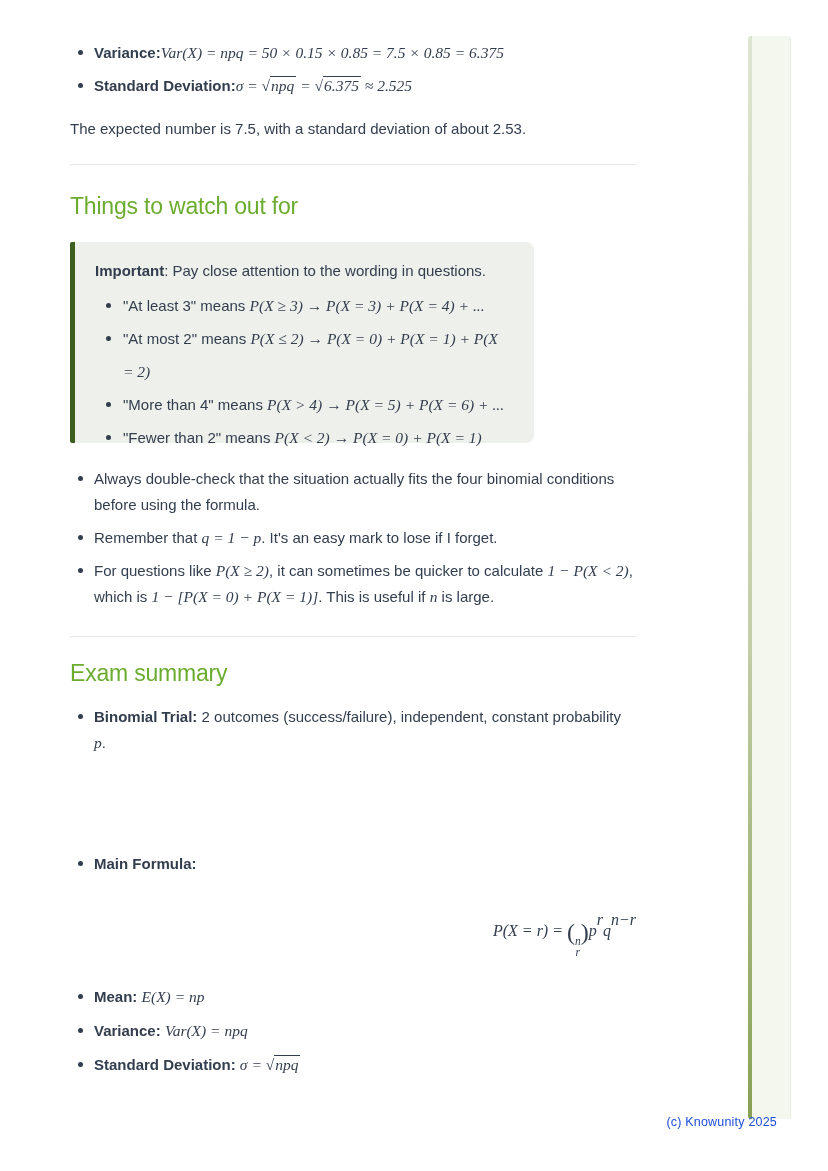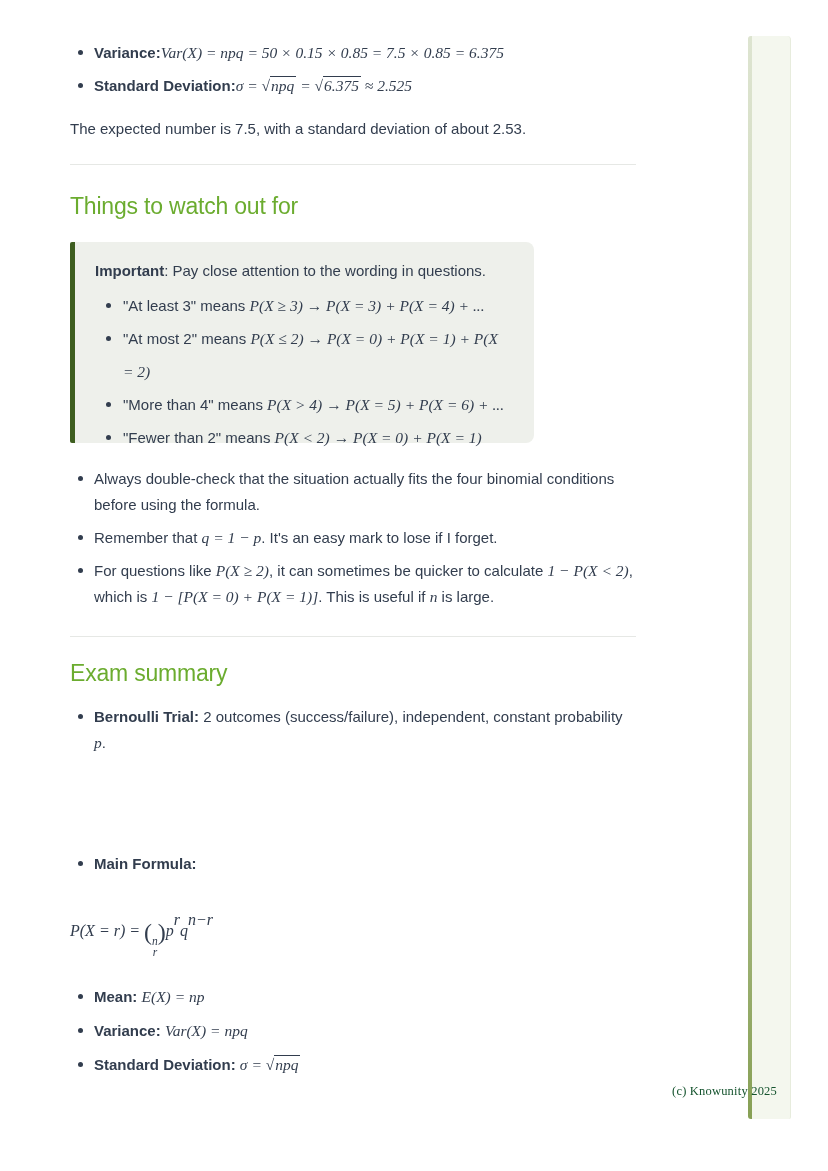--- a/index.html
+++ b/index.html
@@ -43,21 +43,21 @@
   }
   .callout .title { line-height:27px; margin-bottom:5px; }
   .cbullet { position:relative; padding-left:28px; line-height:33px; }
   .cbullet::before {
     content:""; position:absolute; left:11px; top:14px;
     width:5px; height:5px; border-radius:50%; background:#323d4e;
   }
   
   .formula {
     position:absolute; left:70px; top:905px; width:566px; height:44px;
-    text-align:left; font-size:16px; line-height:40px;
+    text-align:right; font-size:16px; line-height:40px;
   }
   .formula .m { font-size:16px; }
   .paren {
     font-family:"Liberation Serif", serif; font-size:24px;
     vertical-align:-4px; font-style:normal;
   }
   .binom {
     display:inline-flex; flex-direction:column; align-items:center;
     vertical-align:-9px; font-family:"Liberation Serif", serif;
     font-style:italic; font-size:11.5px; line-height:11px;
@@ -67,22 +67,22 @@
     position:absolute; left:748px; top:36px; width:42px; height:1083px;
     background:#f4f7ee; border-radius:4px 4px 2px 2px;
     border-right:1px solid #e7ecdd; z-index:1;
   }
   .side-edge {
     position:absolute; left:0; top:0; width:4px; height:100%;
     background:linear-gradient(#dde4d0, #c3cfa9 55%, #87a055);
     border-radius:3px 0 0 3px;
   }
   .footer {
-    position:absolute; top:1084px; right:51px; z-index:3;
-    font-size:12.5px; color:#14532d; letter-spacing:0.2px;font-family:Liberation Serif, serif;
+    position:absolute; top:1115px; right:51px; z-index:3;
+    font-size:12.5px; color:#1d4ed8; letter-spacing:0.2px;
   }
 </style>
 </head>
 <body>
 
 <div class="page">
 
   <div class="bullet" style="top:40px"><span class="b">Variance:</span><span class="m">Var(X) = npq = 50 × 0.15 × 0.85 = 7.5 × 0.85 = 6.375</span></div>
 
   <div class="bullet" style="top:73px"><span class="b">Standard Deviation:</span><span class="m">σ = </span><span class="sq"><span class="rad">npq</span></span><span class="m"> = </span><span class="sq"><span class="rad">6.375</span></span><span class="m"> ≈ 2.525</span></div>
@@ -105,21 +105,21 @@
   <div class="bullet" style="top:466px"><span class="t">Always double-check that the situation actually fits the four binomial conditions before using the formula.</span></div>
 
   <div class="bullet" style="top:525px"><span class="t">Remember that </span><span class="m">q = 1 − p</span><span class="t">. It's an easy mark to lose if I forget.</span></div>
 
   <div class="bullet" style="top:558px"><span class="t">For questions like </span><span class="m">P(X ≥ 2)</span><span class="t">, it can sometimes be quicker to calculate </span><span class="m">1 − P(X &lt; 2)</span><span class="t">, which is </span><span class="m">1 − [P(X = 0) + P(X = 1)]</span><span class="t">. This is useful if </span><span class="m">n</span><span class="t"> is large.</span></div>
 
   <div class="hr" style="top:636px"></div>
 
   <div class="h" style="top:660px">Exam summary</div>
 
-  <div class="bullet" style="top:704px"><span class="b">Bernoulli Trial: </span><span class="t">2 outcomes (success/failure), independent, constant probability </span><span class="m">p</span><span class="t">.</span></div>
+  <div class="bullet" style="top:704px"><span class="b">Binomial Trial: </span><span class="t">2 outcomes (success/failure), independent, constant probability </span><span class="m">p</span><span class="t">.</span></div>
 
 
 
   <div class="bullet" style="top:851px"><span class="b">Main Formula:</span></div>
 
   <div class="formula"><span class="m">P(X = r) = </span><span class="paren">(</span><span class="binom">
         <span>n</span>
         <span>r</span>
       </span><span class="paren">)</span><span class="m">p</span><sup class="m">r</sup><span class="m">q</span><sup class="m">n−r</sup></div>
 

